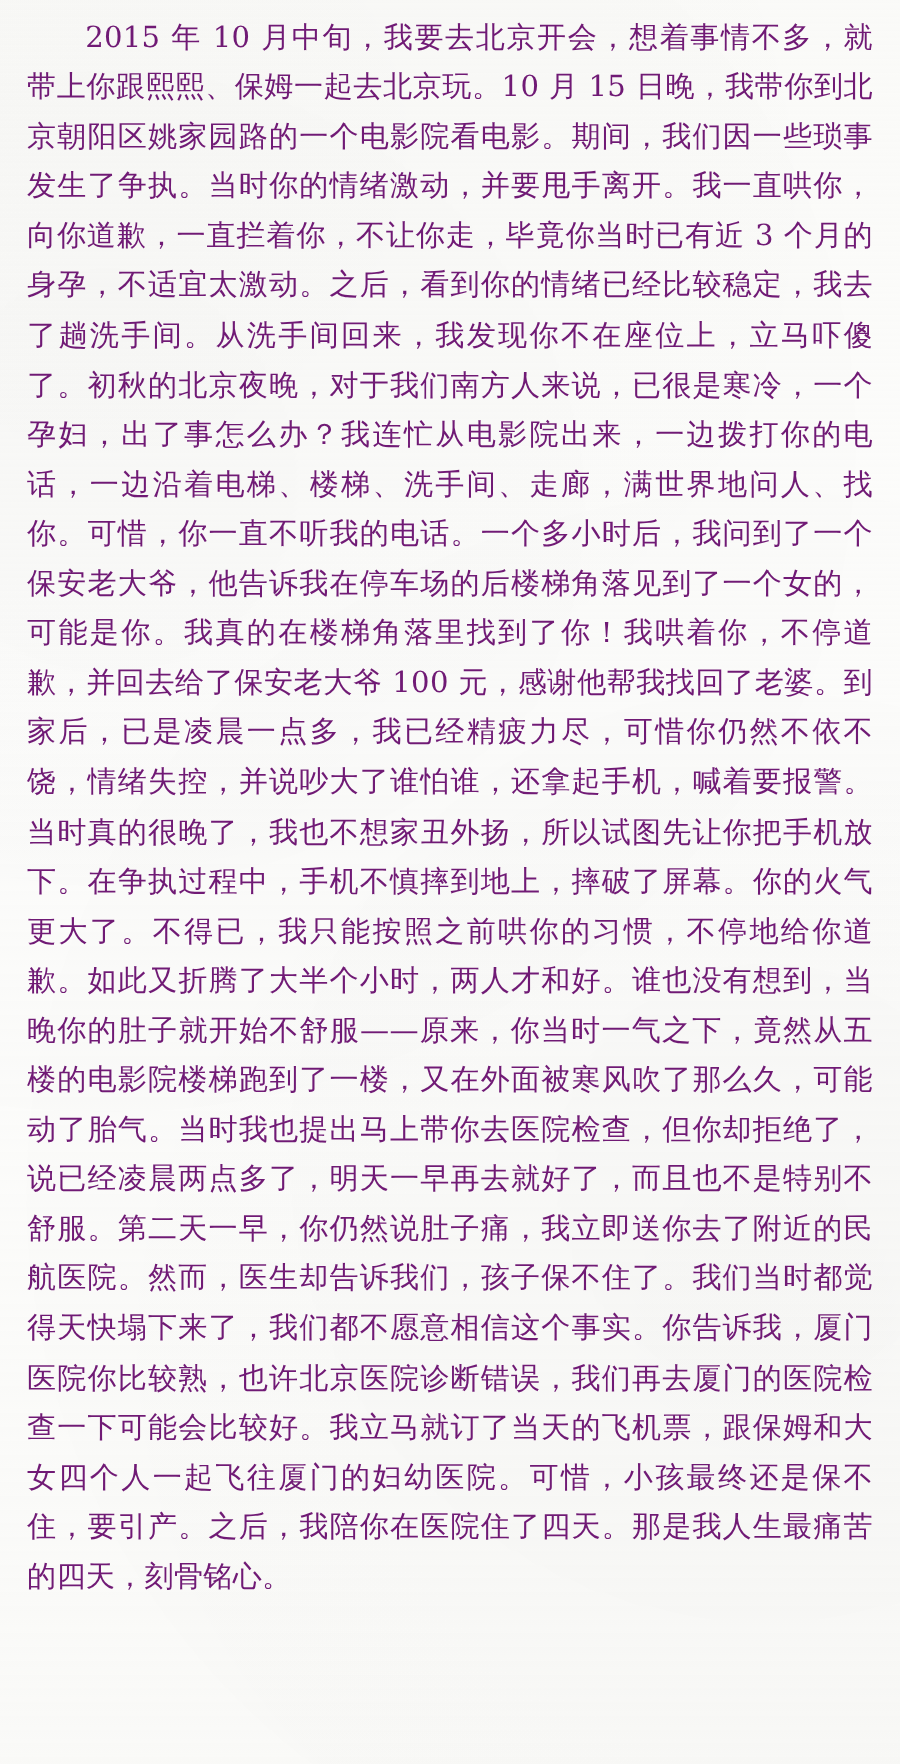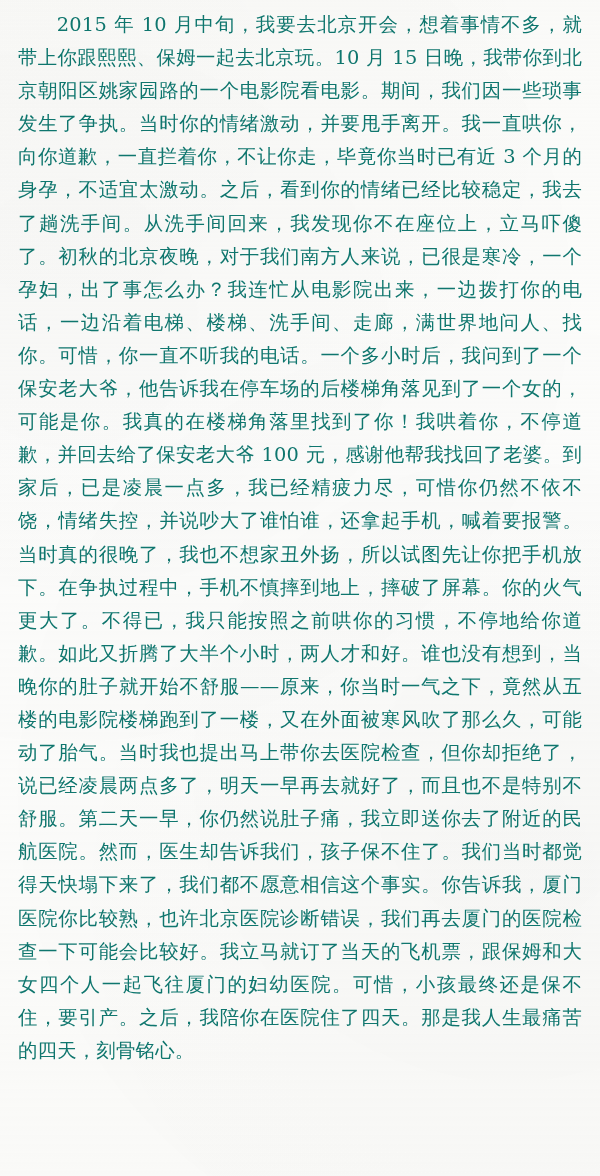--- a/index.html
+++ b/index.html
@@ -32,21 +32,21 @@
       radial-gradient(circle at 85% 70%, rgba(0,0,0,0.02) 0%, rgba(0,0,0,0) 60%),
       linear-gradient(180deg, rgba(250,250,248,0.6) 0%, rgba(253,253,252,0.2) 40%, rgba(248,248,246,0.5) 100%);
     mix-blend-mode: multiply;
   }
   .doc-body {
     position: relative;
     z-index: 2;
     font-family: "DejaVu Serif", "Liberation Serif", serif;
     font-size: 19.4px;
     line-height: 33.1px;
-    color: #0f766e;
+    color: #701a75;
     text-align: justify;
     text-justify: inter-character;
     letter-spacing: 0.2px;
     text-indent: 2em;
     font-weight: 500;
     -webkit-font-smoothing: antialiased;
   }
 </style>
 </head>
 <body>

